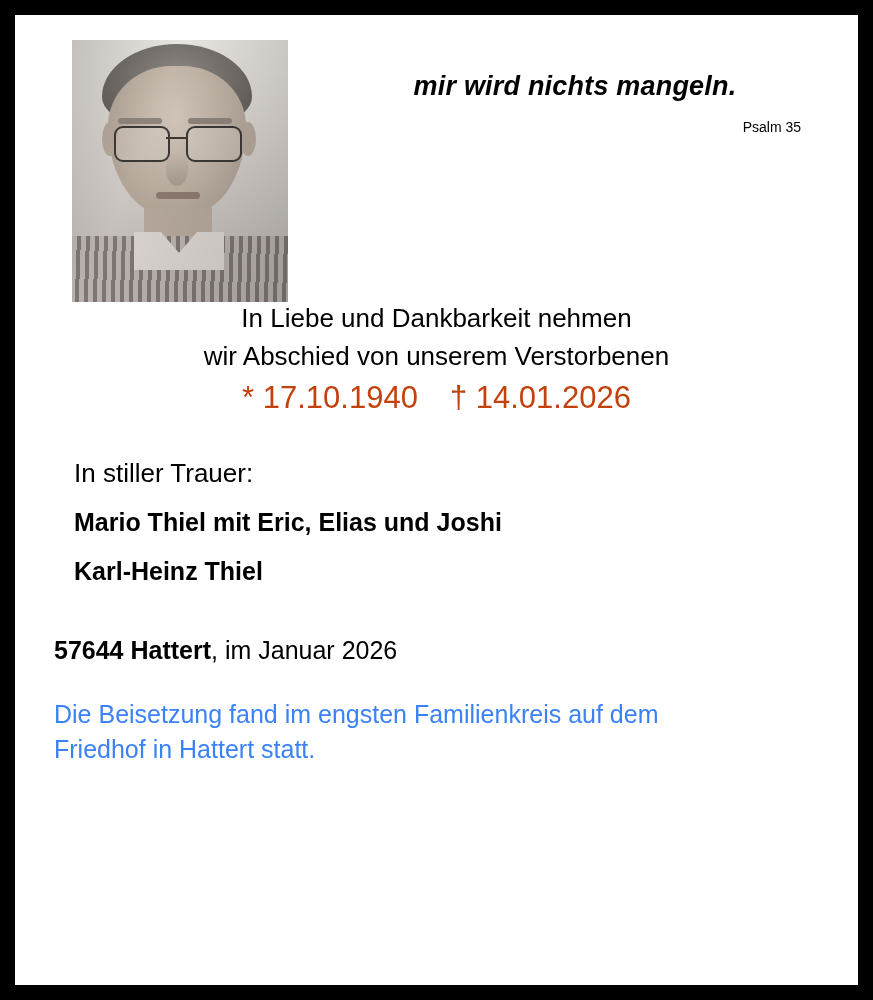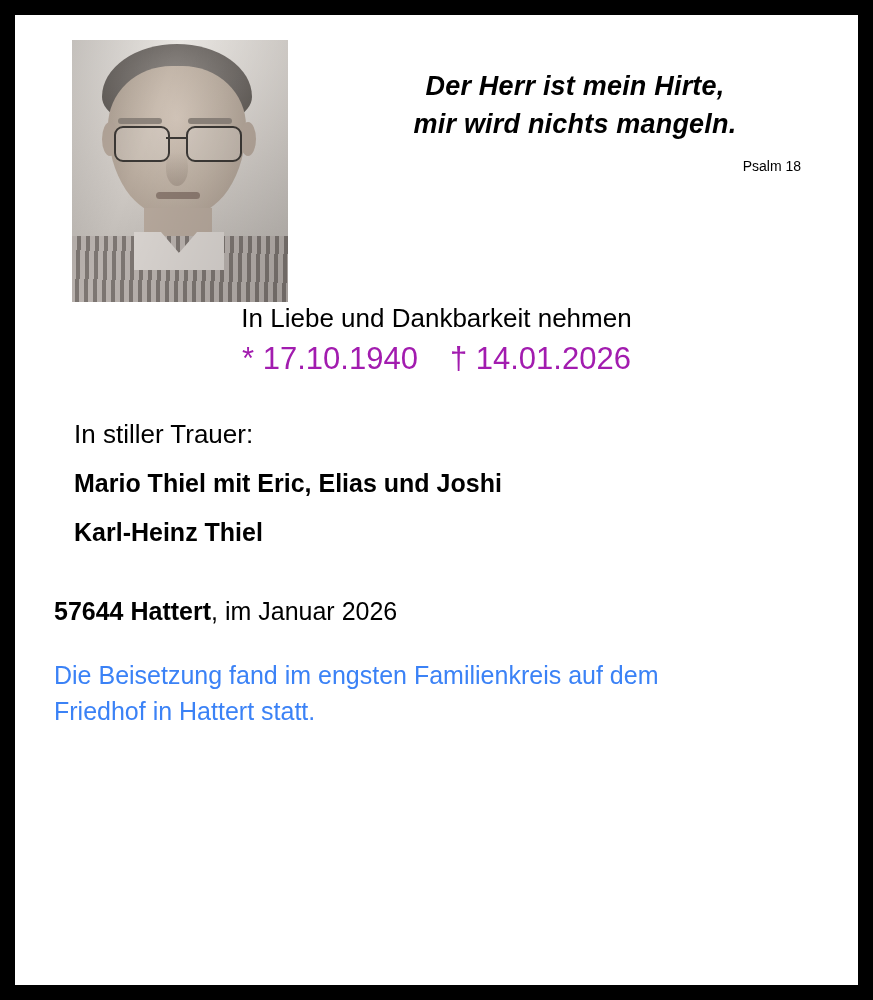--- a/index.html
+++ b/index.html
@@ -184,21 +184,21 @@
     font-family: "Liberation Serif", serif;
     font-size: 72px;
     line-height: 1.05;
     color: #000000;
     margin-top: 22px;
     margin-bottom: 14px;
     letter-spacing: 0.5px;
   }
   .dates {
     font-size: 31px;
-    color: #a21caf;
+    color: #c2410c;
     display: flex;
     justify-content: center;
     gap: 32px;
     margin-top: 4px;
   }
   .date-birth, .date-death { white-space: nowrap; }
 
   
   .mourn-block {
     margin-top: 42px;
@@ -258,29 +258,29 @@
         </div>
         <div class="ph-nose"></div>
         <div class="ph-mouth"></div>
         <div class="ph-neck"></div>
         <div class="ph-shirt"></div>
         <div class="ph-collar"></div>
         <div class="ph-shadow"></div>
       </div>
 
       <div class="verse">
-        <div class="verse-line">Der Herr ist mein Hirte,</div>
         <div class="verse-line">mir wird nichts mangeln.</div>
-        <div class="verse-source">Psalm 18</div>
+        <div class="verse-source">Psalm 35</div>
       </div>
 
     </div>
 
     <div class="center-block">
       <div class="intro-line">In Liebe und Dankbarkeit nehmen</div>
+      <div class="intro-line">wir Abschied von unserem Verstorbenen</div>
       <div class="dates">
         <span class="date-birth">* 17.10.1940</span>
         <span class="date-death">† 14.01.2026</span>
       </div>
     </div>
 
     <div class="mourn-block">
       <div class="mourn-lead">In stiller Trauer:</div>
       <div class="mourner">Mario Thiel mit Eric, Elias und Joshi</div>
       <div class="mourner">Karl-Heinz Thiel</div>

